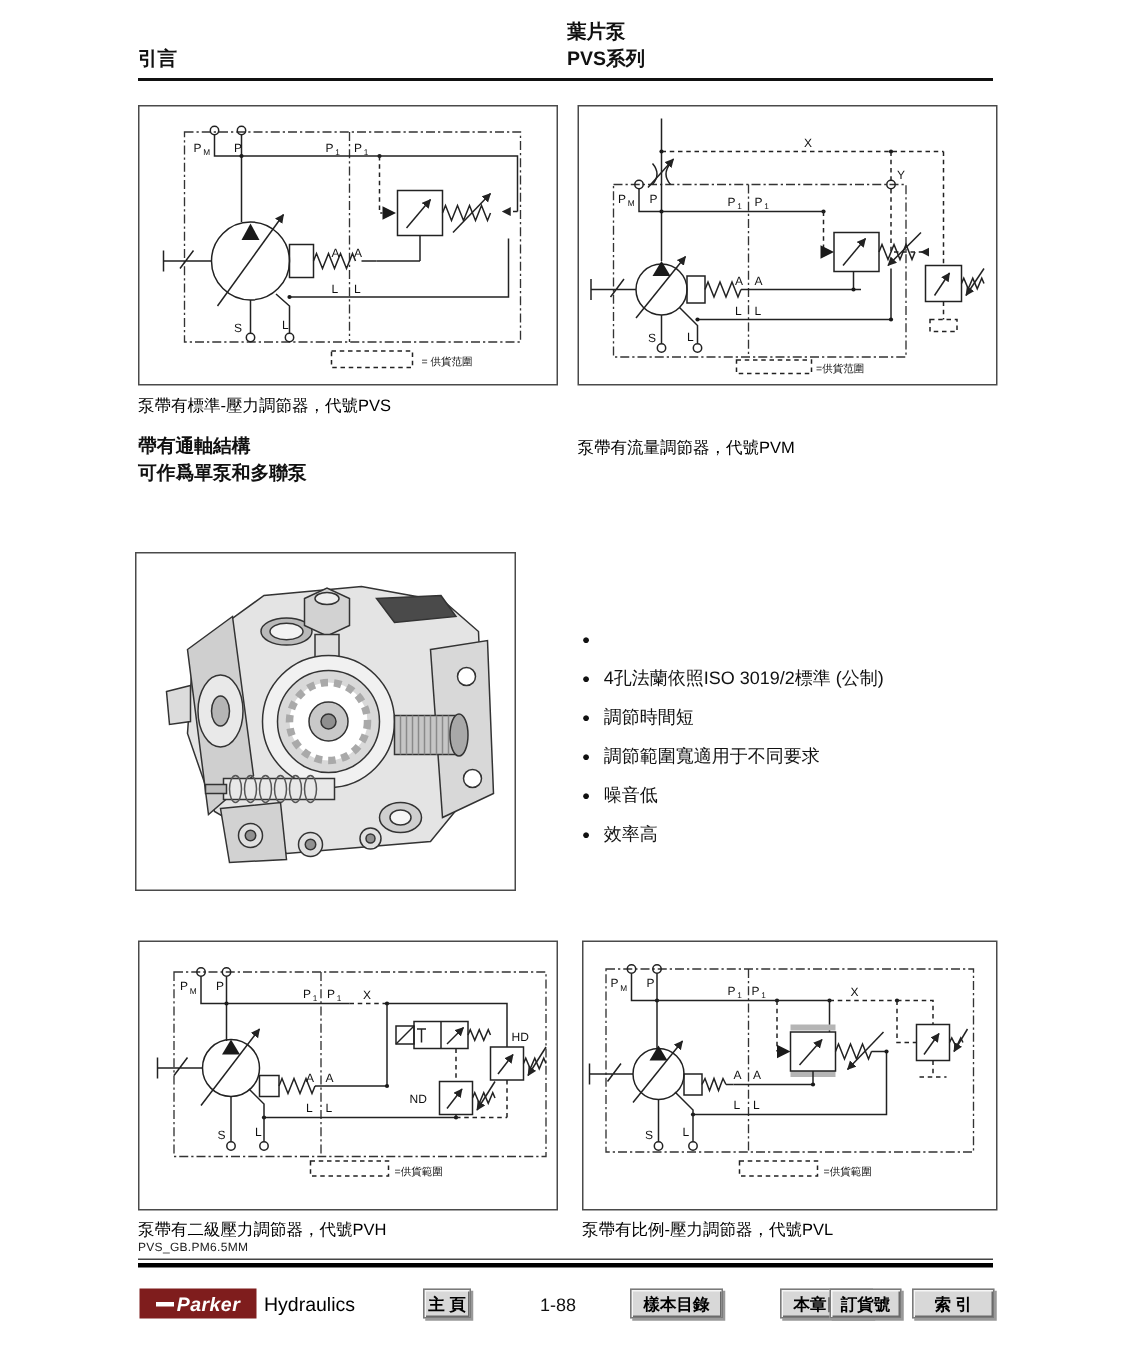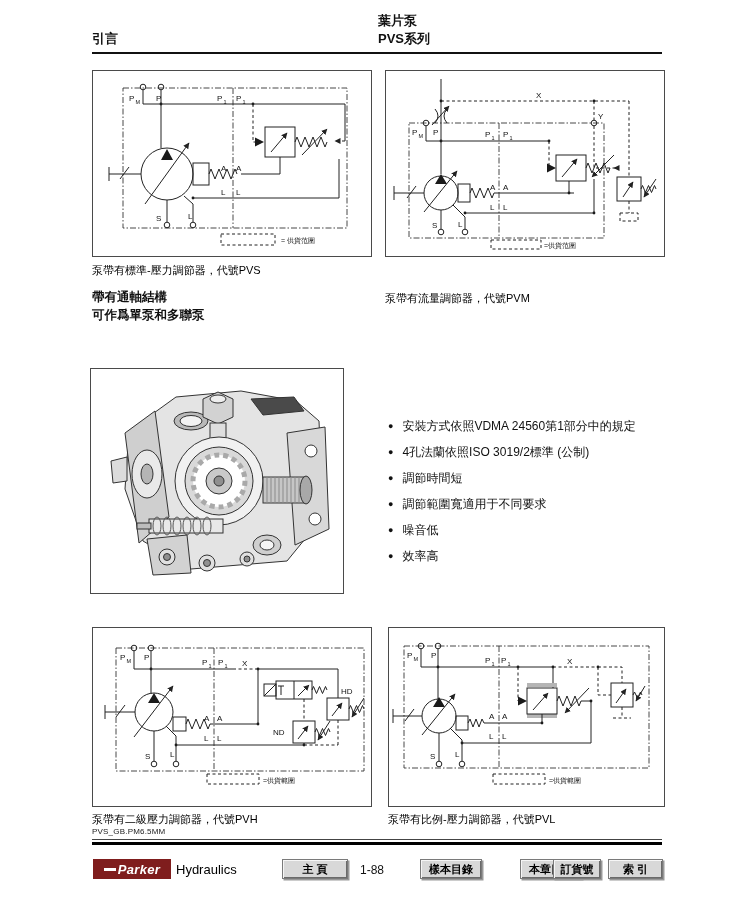--- a/index.html
+++ b/index.html
@@ -223,21 +223,20 @@
           <circle cx="156" cy="190" r="3" fill="#909090"></circle>
         <ellipse cx="176" cy="176" rx="14" ry="10" fill="#cfcfcf"></ellipse>
         <ellipse cx="176" cy="176" rx="7" ry="5" fill="#f5f5f5"></ellipse>
       </g>
     </svg>
   </div>
 
   <div class="abs features">
     <div class="feat-li">
         <span class="dotb">●</span>
-        <span>安裝方式依照VDMA 24560第1部分中的規定</span>
       </div>
     <div class="feat-li">
         <span class="dotb">●</span>
         <span>4孔法蘭依照ISO 3019/2標準 (公制)</span>
       </div>
     <div class="feat-li">
         <span class="dotb">●</span>
         <span>調節時間短</span>
       </div>
     <div class="feat-li">
@@ -392,20 +391,20 @@
 
   <div class="abs docref">PVS_GB.PM6.5MM</div>
   <div class="abs rule-thin"></div>
   <div class="abs rule-thick"></div>
 
   <div class="abs logo">
     <span class="dash"></span>
     <span class="word">Parker</span>
   </div>
   <div class="abs brandsfx">Hydraulics</div>
-  <div class="btn" style="left:282px;width:66px;">主 頁</div>
+  <div class="btn" style="left:282px;width:32px;">主 頁</div>
   <div class="abs pagenum">1-88</div>
   <div class="btn" style="left:420px;width:62px;">樣本目錄</div>
   <div class="btn" style="left:488px;width:62px;margin-left:32px;">本章目錄</div>
   <div class="btn" style="left:553px;width:48px;">訂貨號</div>
   <div class="btn" style="left:608px;width:55px;text-align:right;">索 引</div>
 
 </div>
 
 </body></html>

